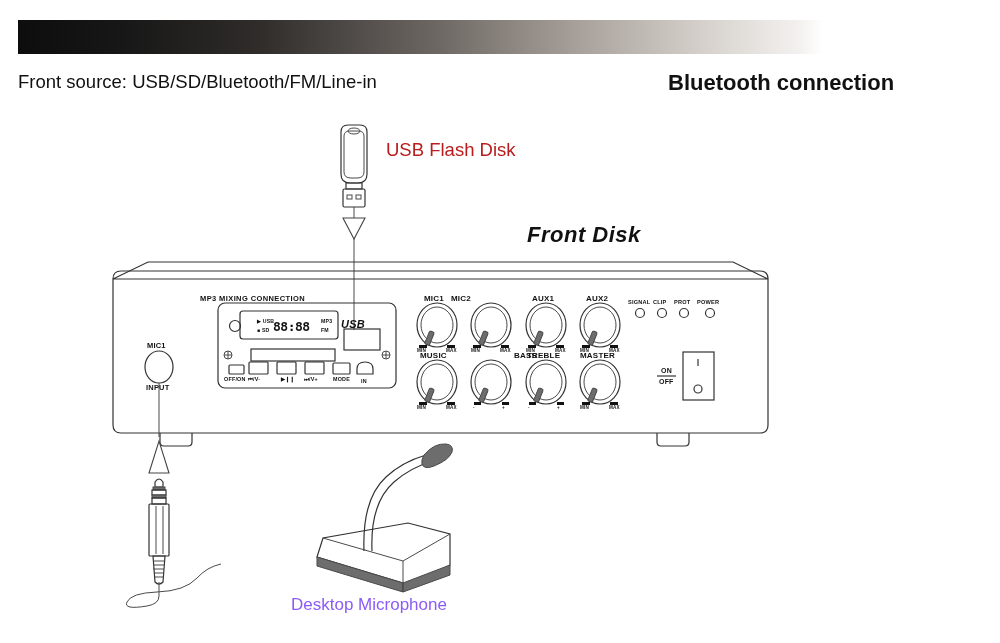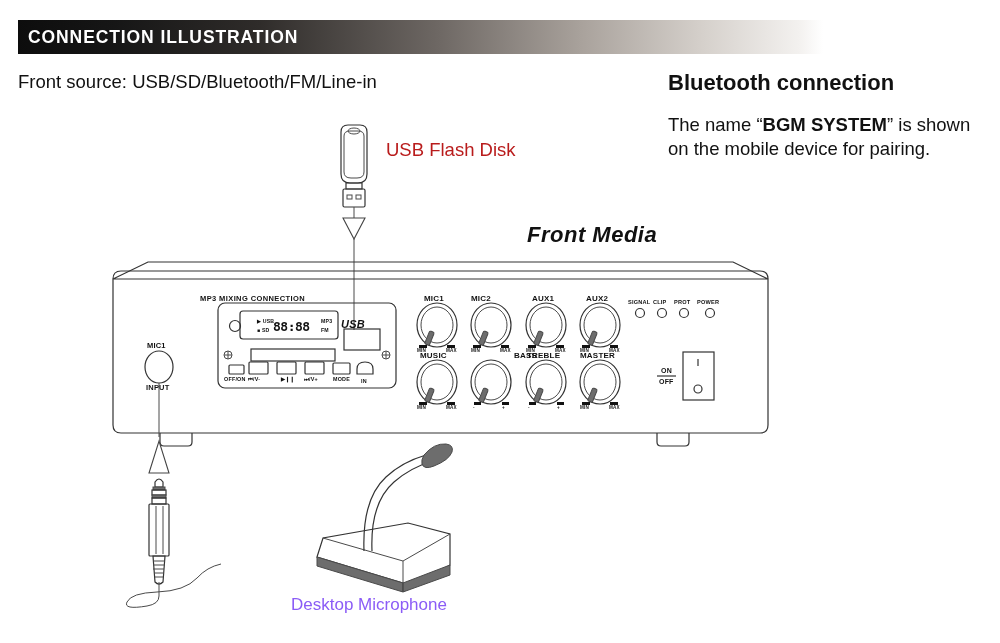--- a/index.html
+++ b/index.html
@@ -145,29 +145,27 @@
     letter-spacing: -0.5px;
     color: #111;
   }
 </style>
 </head>
 <body>
 
 <div id="page">
 
   <div id="header-banner"></div>
-  <div id="header-title">CONNECTION ILLUSTRATION</div>
 
   <div id="media-source">Front source: USB/SD/Bluetooth/FM/Line-in</div>
 
   <div id="bt-heading">Bluetooth connection</div>
-  <div id="bt-body"><span>The name “</span><b>BGM SYSTEM</b><span>” is shown on the mobile device for pairing.</span></div>
 
   <div id="usb-label">USB Flash Disk</div>
-  <div id="front-panel-label">Front Media</div>
+  <div id="front-panel-label">Front Disk</div>
   <div id="mic-caption">Desktop Microphone</div>
 
   <svg id="scene" viewBox="0 0 1000 643">
 
     <g>
 
       <path class="stroke-dark" d="M341,132 q0,-7 7,-7 h12 q7,0 7,7 v42 q0,9 -9,9 h-8 q-9,0 -9,-9 z"></path>
       <path class="stroke-thin" d="M344,136 q0,-5 6,-5 h8 q6,0 6,5 v36 q0,6 -7,6 h-6 q-7,0 -7,-6 z"></path>
       <ellipse class="stroke-thin" cx="354" cy="131" rx="6" ry="3"></ellipse>
 
@@ -355,21 +353,21 @@
   <div class="amp-text" id="usb-slot-label">USB</div>
 
   <div class="amp-text btn-label" style="left:224px;top:376px;">OFF/ON</div>
   <div class="amp-text btn-label" style="left:248px;top:376px;">⏮/V-</div>
   <div class="amp-text btn-label" style="left:281px;top:376px;">▶❙❙</div>
   <div class="amp-text btn-label" style="left:304px;top:376px;">⏭/V+</div>
   <div class="amp-text btn-label" style="left:333px;top:376px;">MODE</div>
   <div class="amp-text btn-label" style="left:361px;top:378px;">IN</div>
 
   <div class="amp-text knob-label" style="left:424px;top:294px;">MIC1</div>
-  <div class="amp-text knob-label" style="left:471px;top:294px;">MIC2</div>
+  <div class="amp-text knob-label" style="left:451px;top:294px;">MIC2</div>
   <div class="amp-text knob-label" style="left:532px;top:294px;">AUX1</div>
   <div class="amp-text knob-label" style="left:586px;top:294px;">AUX2</div>
 
   <div class="amp-text knob-minmax" style="left:417px;top:348px;">MIN</div>
   <div class="amp-text knob-minmax" style="left:446px;top:348px;">MAX</div>
   <div class="amp-text knob-minmax" style="left:471px;top:348px;">MIN</div>
   <div class="amp-text knob-minmax" style="left:500px;top:348px;">MAX</div>
   <div class="amp-text knob-minmax" style="left:526px;top:348px;">MIN</div>
   <div class="amp-text knob-minmax" style="left:555px;top:348px;">MAX</div>
   <div class="amp-text knob-minmax" style="left:580px;top:348px;">MIN</div>

